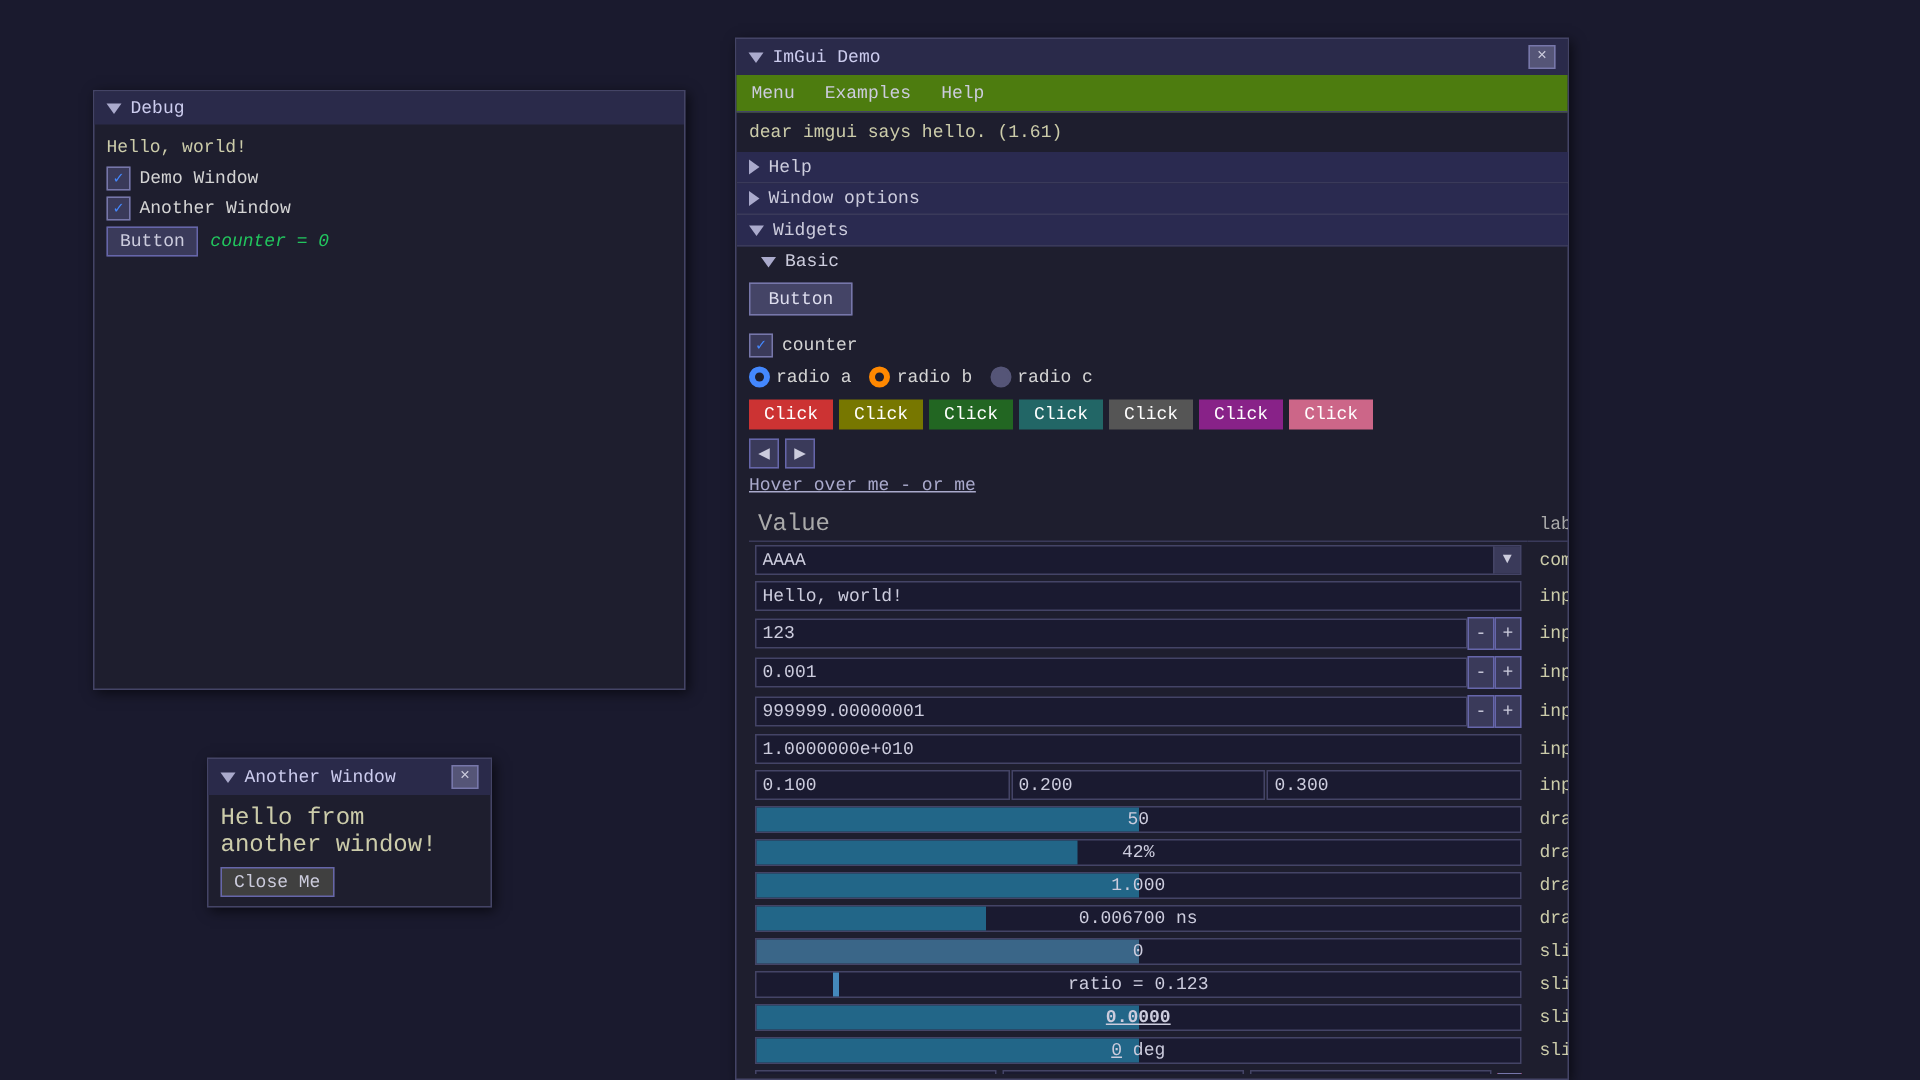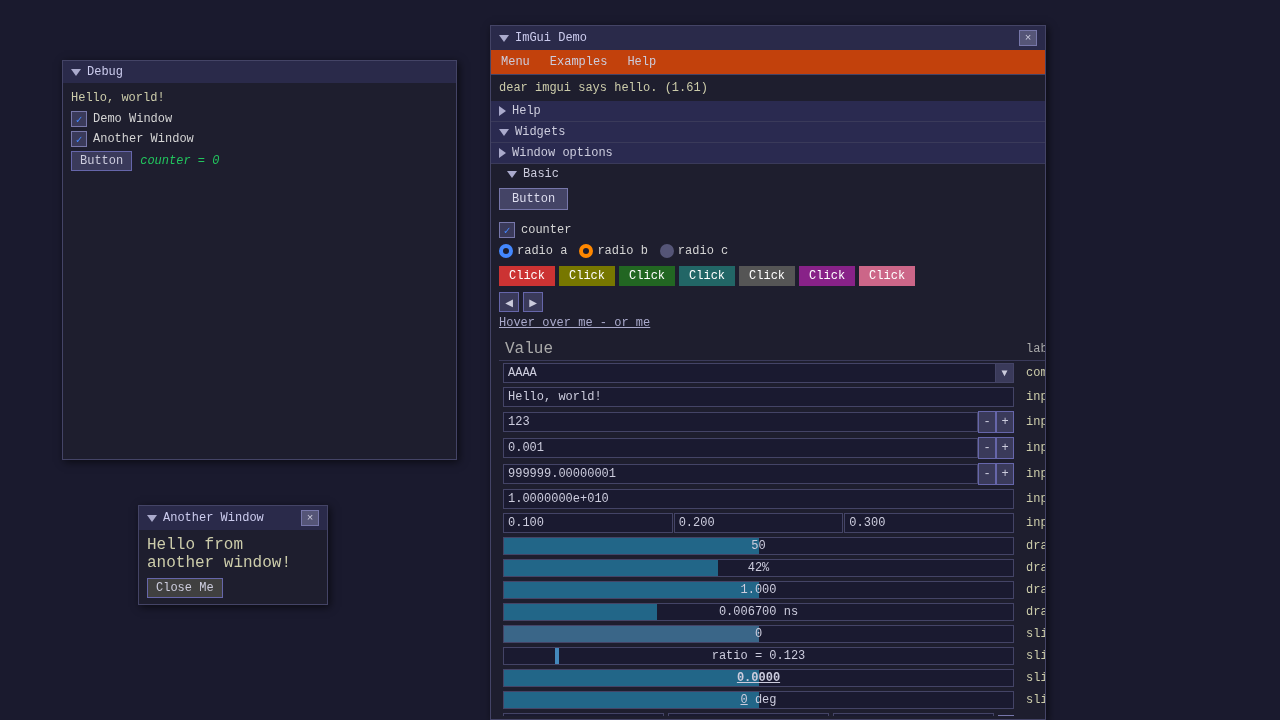--- a/index.html
+++ b/index.html
@@ -114,21 +114,21 @@
       font-size: 12px;
     }
 
     
     #imgui-window {
       left: 490px; top: 25px;
       width: 556px;
       height: 695px;
     }
     .imgui-menubar {
-      background: #c2410c;
+      background: #4d7c0f;
       padding: 3px 6px;
       display: flex;
       gap: 12px;
       border-bottom: 1px solid #444466;
     }
     .menu-item {
       color: #ccccdd;
       cursor: pointer;
       padding: 2px 4px;
       font-size: 12px;
@@ -450,27 +450,27 @@
   </div>
   <div class="imgui-body">
     <div class="dear-text">dear imgui says hello. (1.61)</div>
 
     <div class="section-header">
       <span class="tri-right"></span>
       <span class="section-label">Help</span>
     </div>
 
     <div class="section-header">
+      <span class="tri-right"></span>
+      <span class="section-label">Window options</span>
+    </div>
+
+    <div class="section-header">
       <span class="tri-down-s"></span>
       <span class="section-label">Widgets</span>
-    </div>
-
-    <div class="section-header">
-      <span class="tri-right"></span>
-      <span class="section-label">Window options</span>
     </div>
 
     <div class="subsection-header">
       <span class="tri-down-s"></span>
       <span class="section-label">Basic</span>
     </div>
 
     <div class="widgets-content">
 
       <div style="margin-bottom:6px;">

